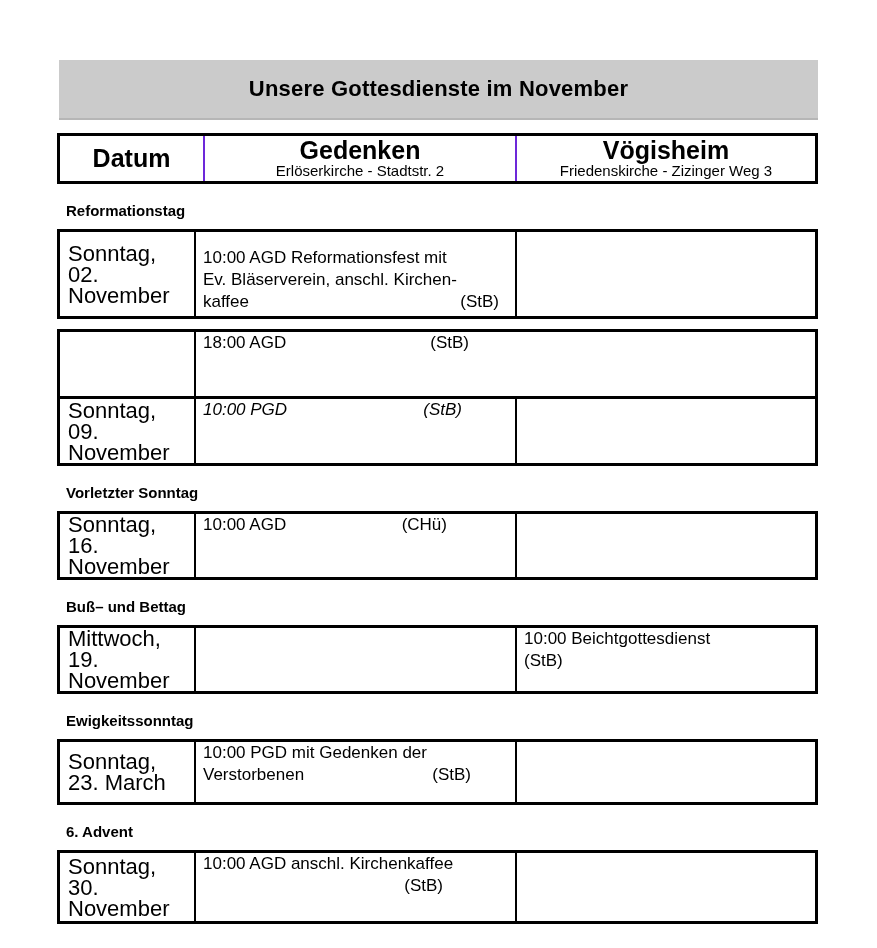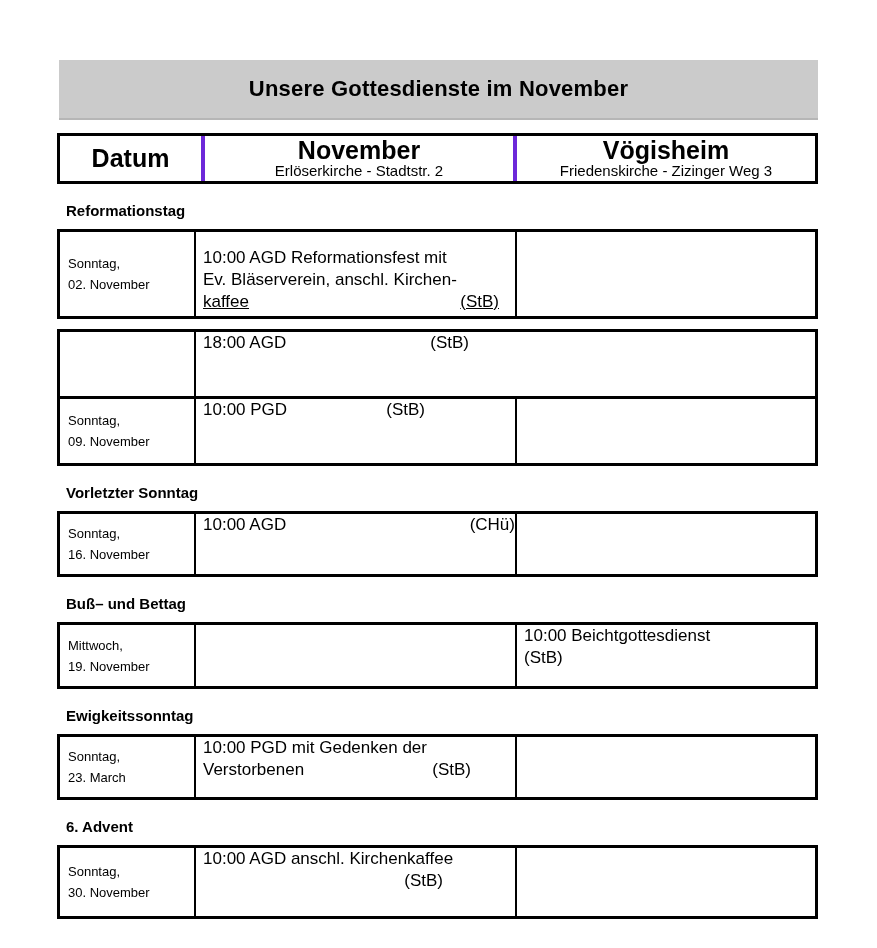--- a/index.html
+++ b/index.html
@@ -11,21 +11,21 @@
   .title-bar { margin-left:59px; width:759px; height:60px; background:#cbcbcb;
                display:flex; align-items:center; justify-content:center;
                border-bottom:2px solid #b6b6b6; }
   .title-bar h1 { font-size:22px; font-weight:bold; letter-spacing:0.2px; }
 
   
   .tbl { margin-left:57px; width:761px; border:3px solid #000; background:#fff; }
 
   
   .head-tbl { margin-top:13px; display:grid; grid-template-columns:145px 312px auto; }
-  .head-tbl .hcell { border-right:4px solid #6d28d9; display:flex; flex-direction:column;
+  .head-tbl .hcell { border-right:2px solid #6d28d9; display:flex; flex-direction:column;
                      align-items:center; justify-content:center; padding:1px 0 2px; }
   .head-tbl .hcell:last-child { border-right:none; }
   .datum-label { font-size:25px; font-weight:bold; line-height:27px; }
   .place-name { font-size:25px; font-weight:bold; line-height:26px; }
   .place-sub  { font-size:15px; line-height:16px; }
 
   
   .section-heading { margin:19px 0 0 66px; font-size:15px; font-weight:bold; line-height:16px; }
 
   
@@ -34,46 +34,46 @@
   .row + .row { border-top:3px solid #000; }
   .h84 > div { min-height:84px; }
   .h64 > div { min-height:64px; }
   .h60 > div { min-height:60px; }
   .h61 > div { min-height:61px; }
   .h68 > div { min-height:68px; }
   .day, .svc { border-right:2px solid #000; }
   .row > div:last-child { border-right:none; }
 
   .day { display:flex; flex-direction:column; justify-content:center;
-         padding-left:8px; font-size:13px; line-height:21px; }
+         padding-left:8px; font-size:22px; line-height:21px; }
   .svc { display:flex; flex-direction:column; 
          padding-left:7px; font-size:17px; line-height:22px; }
   .svc.bottom { justify-content:flex-end; padding-bottom:3px; }
   .line { display:block; }
   .line.split { display:flex; justify-content:space-between; }
   .line.code-right { text-align:right; }
-  .pr16 { padding-right:16px;text-decoration:underline; } .pr44 { padding-right:44px; }
-  .pr48 { padding-right:48px; } .pr62 { padding-right:90px; }
-  .pr68 { } .pr72 { padding-right:72px; }
+  .pr16 { padding-right:16px; } .pr44 { padding-right:44px; }
+  .pr48 { padding-right:48px; } .pr62 { padding-right:53px;font-style:italic; }
+  .pr68 { padding-right:68px; } .pr72 { padding-right:72px; }
 </style>
 </head>
 <body>
 
 <div class="page">
 
   <header class="title-bar">
     <h1>Unsere Gottesdienste im November</h1>
   </header>
 
   <div class="tbl head-tbl">
     <div class="hcell">
       <span class="datum-label">Datum</span>
     </div>
     <div class="hcell">
-      <span class="place-name">November</span>
+      <span class="place-name">Gedenken</span>
       <span class="place-sub">Erlöserkirche - Stadtstr. 2</span>
     </div>
     <div class="hcell">
       <span class="place-name">Vögisheim</span>
       <span class="place-sub">Friedenskirche - Zizinger Weg 3</span>
     </div>
   </div>
 
   <h2 class="section-heading">Reformationstag</h2>
   <div class="tbl body-tbl">

